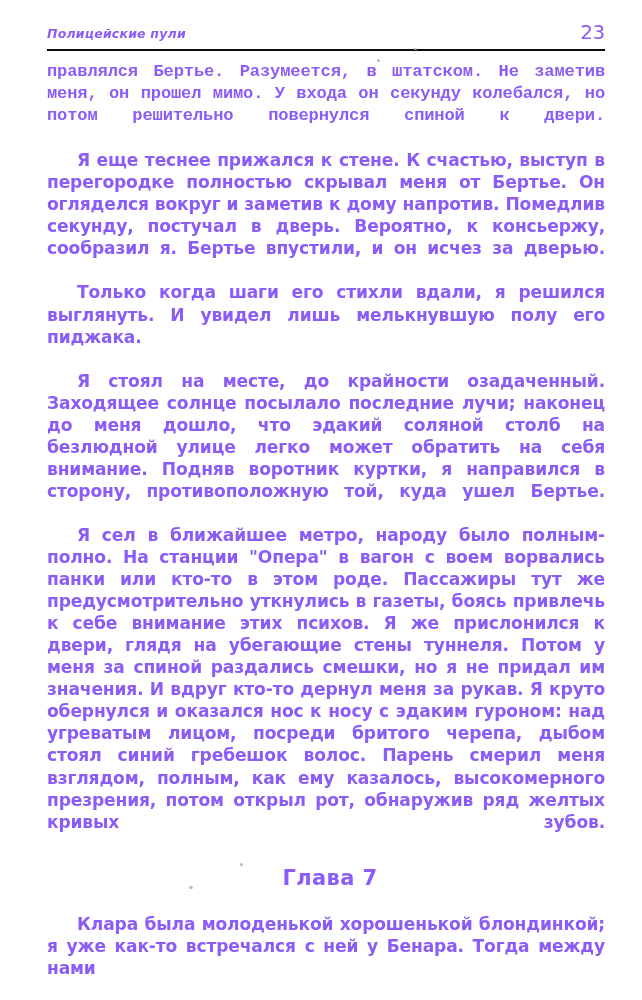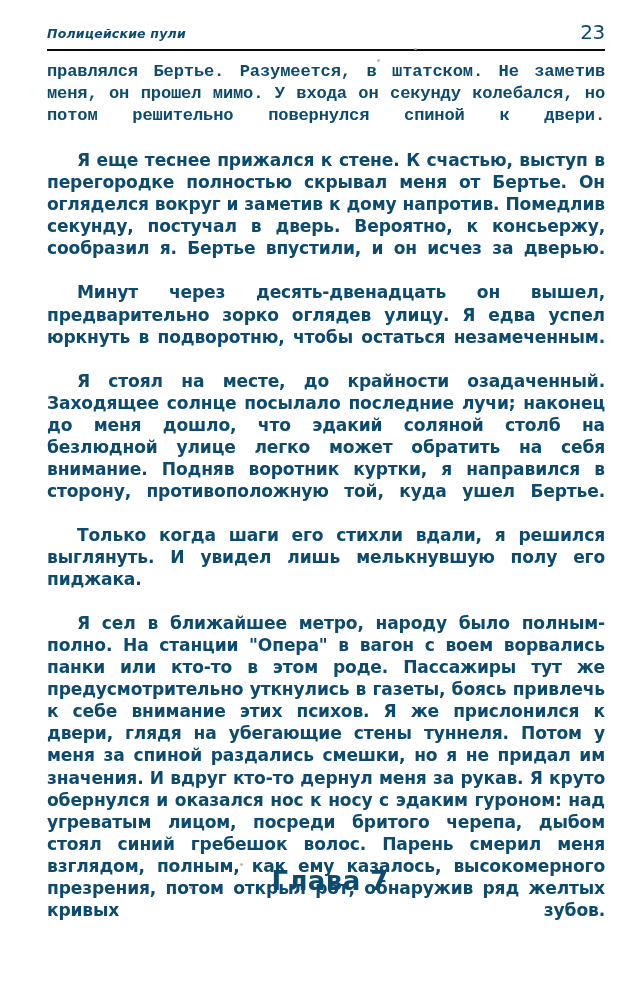--- a/index.html
+++ b/index.html
@@ -7,21 +7,21 @@
     padding: 0;
     background: #ffffff;
   }
   .page {
     position: relative;
     width: 642px;
     height: 1000px;
     background: #ffffff;
     overflow: hidden;
     font-family: "DejaVu Sans", "Liberation Sans", sans-serif;
-    color: #0c4a6e;
+    color: #8b5cf6;
     -webkit-font-smoothing: none;
   }
 
   
   .running-head {
     position: absolute;
     left: 47px;
     top: 26px;
     width: 558px;
     height: 24px;
@@ -86,21 +86,21 @@
     display: none;
   }
 
   
   .chapter-heading {
     position: absolute;
     left: 0;
     top: 866px;
     width: 642px;
     text-align: center;
-    font-size: 26px;
+    font-size: 21px;
     font-weight: bold;
     letter-spacing: 0.4px;
     padding-left: 18px;
     box-sizing: border-box;
   }
 
   
   .text-column-tail {
     position: absolute;
     left: 47px;
@@ -123,27 +123,29 @@
 
   <div class="running-head">
     <div class="running-head-title">Полицейские пули</div>
     <div class="running-head-folio">23</div>
     <div class="running-head-rule"></div>
   </div>
 
   <div class="text-column" id="text-column">
       <p class="para no-indent">правлялся Бертье. Разумеется, в штатском. Не заметив меня, он прошел мимо. У входа он секунду колебался, но потом решительно повернулся спиной к двери.</p>
       <p class="para">Я еще теснее прижался к стене. К счастью, выступ в перегородке полностью скрывал меня от Бертье. Он огляделся вокруг и заметив к дому напротив. Помедлив секунду, постучал в дверь. Вероятно, к консьержу, сообразил я. Бертье впустили, и он исчез за дверью.</p>
-      <p class="para">Минут через десять-двенадцать он вышел, предварительно зорко оглядев улицу. Я едва успел юркнуть в подворотню, чтобы остаться незамеченным.</p>
+      <p class="para">Только когда шаги его стихли вдали, я решился выглянуть. И увидел лишь мелькнувшую полу его пиджака.</p>
       <p class="para">Я стоял на месте, до крайности озадаченный. Заходящее солнце посылало последние лучи; наконец до меня дошло, что эдакий соляной столб на безлюдной улице легко может обратить на себя внимание. Подняв воротник куртки, я направился в сторону, противоположную той, куда ушел Бертье.</p>
-      <p class="para">Только когда шаги его стихли вдали, я решился выглянуть. И увидел лишь мелькнувшую полу его пиджака.</p>
       <p class="para">Я сел в ближайшее метро, народу было полным-полно. На станции "Опера" в вагон с воем ворвались панки или кто-то в этом роде. Пассажиры тут же предусмотрительно уткнулись в газеты, боясь привлечь к себе внимание этих психов. Я же прислонился к двери, глядя на убегающие стены туннеля. Потом у меня за спиной раздались смешки, но я не придал им значения. И вдруг кто-то дернул меня за рукав. Я круто обернулся и оказался нос к носу с эдаким гуроном: над угреватым лицом, посреди бритого черепа, дыбом стоял синий гребешок волос. Парень смерил меня взглядом, полным, как ему казалось, высокомерного презрения, потом открыл рот, обнаружив ряд желтых кривых зубов.</p>
     </div>
 
   <div class="chapter-heading">Глава 7</div>
 
+  <div class="text-column-tail" id="text-column-tail">
+      <p class="para ragged-last">Клара была молоденькой хорошенькой блондинкой; я уже как-то встречался с ней у Бенара. Тогда между нами</p>
+    </div>
 
   <div class="speckle" style="left:377px; top:59px; width:3px; height:3px;"></div>
   <div class="speckle" style="left:414px; top:48px; width:3px; height:2px;"></div>
   <div class="speckle" style="left:189px; top:886px; width:4px; height:3px;"></div>
   <div class="speckle" style="left:240px; top:863px; width:3px; height:3px;"></div>
 
 </div>
 
 </body></html>

